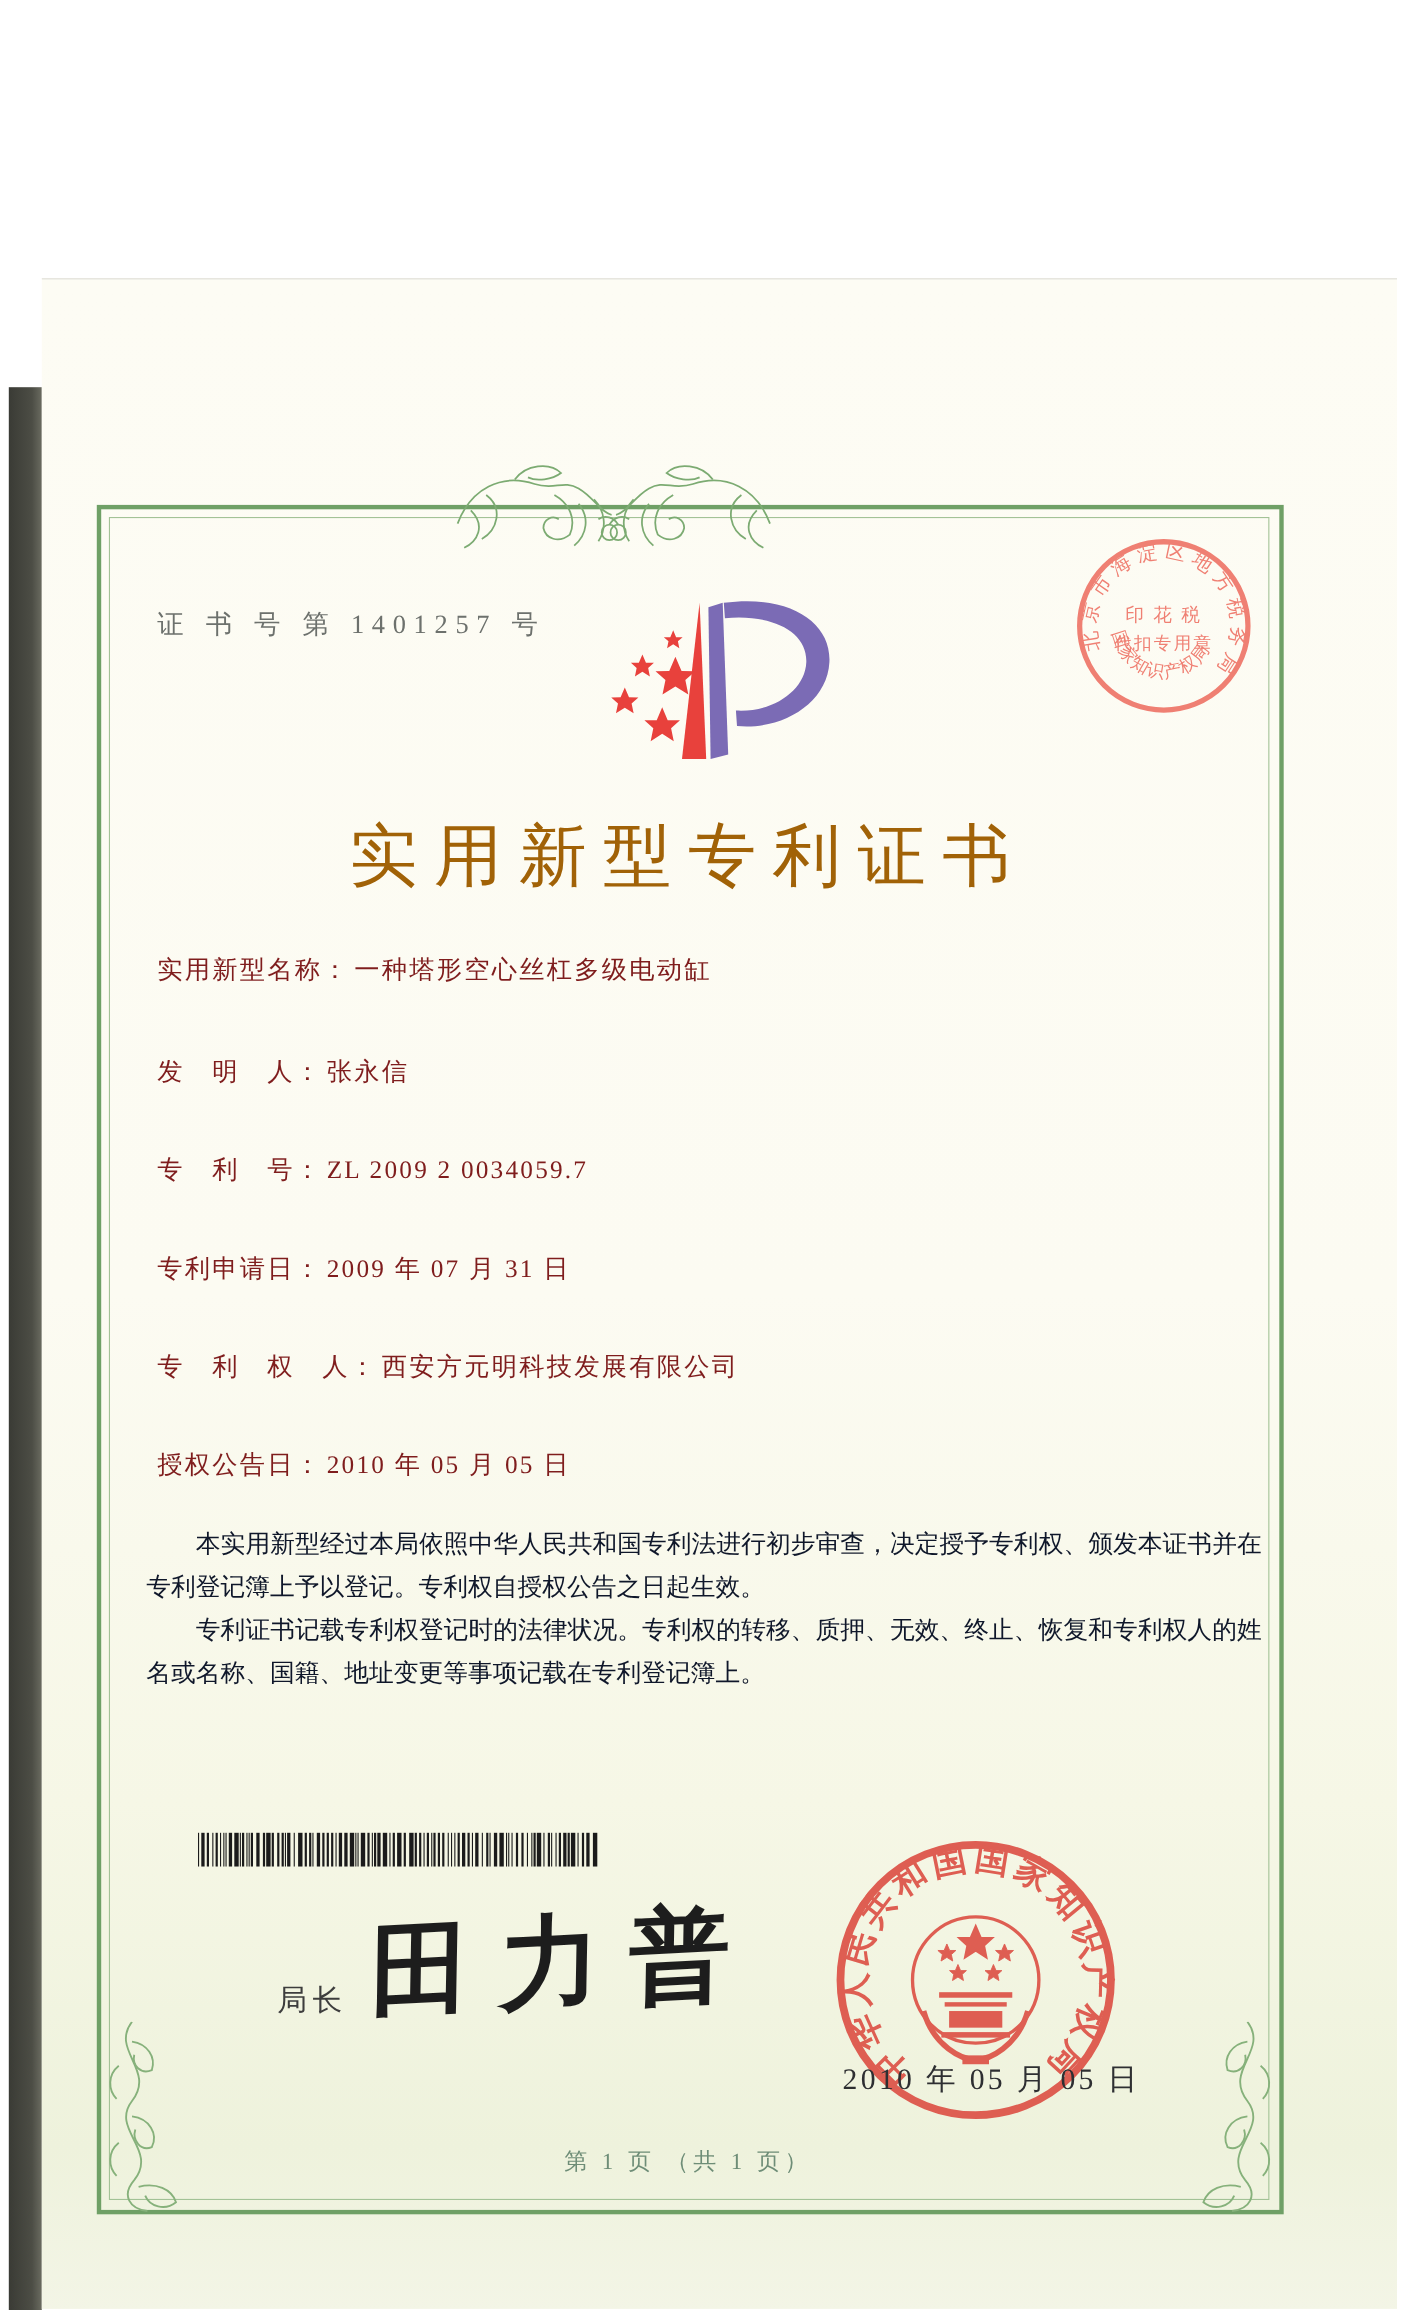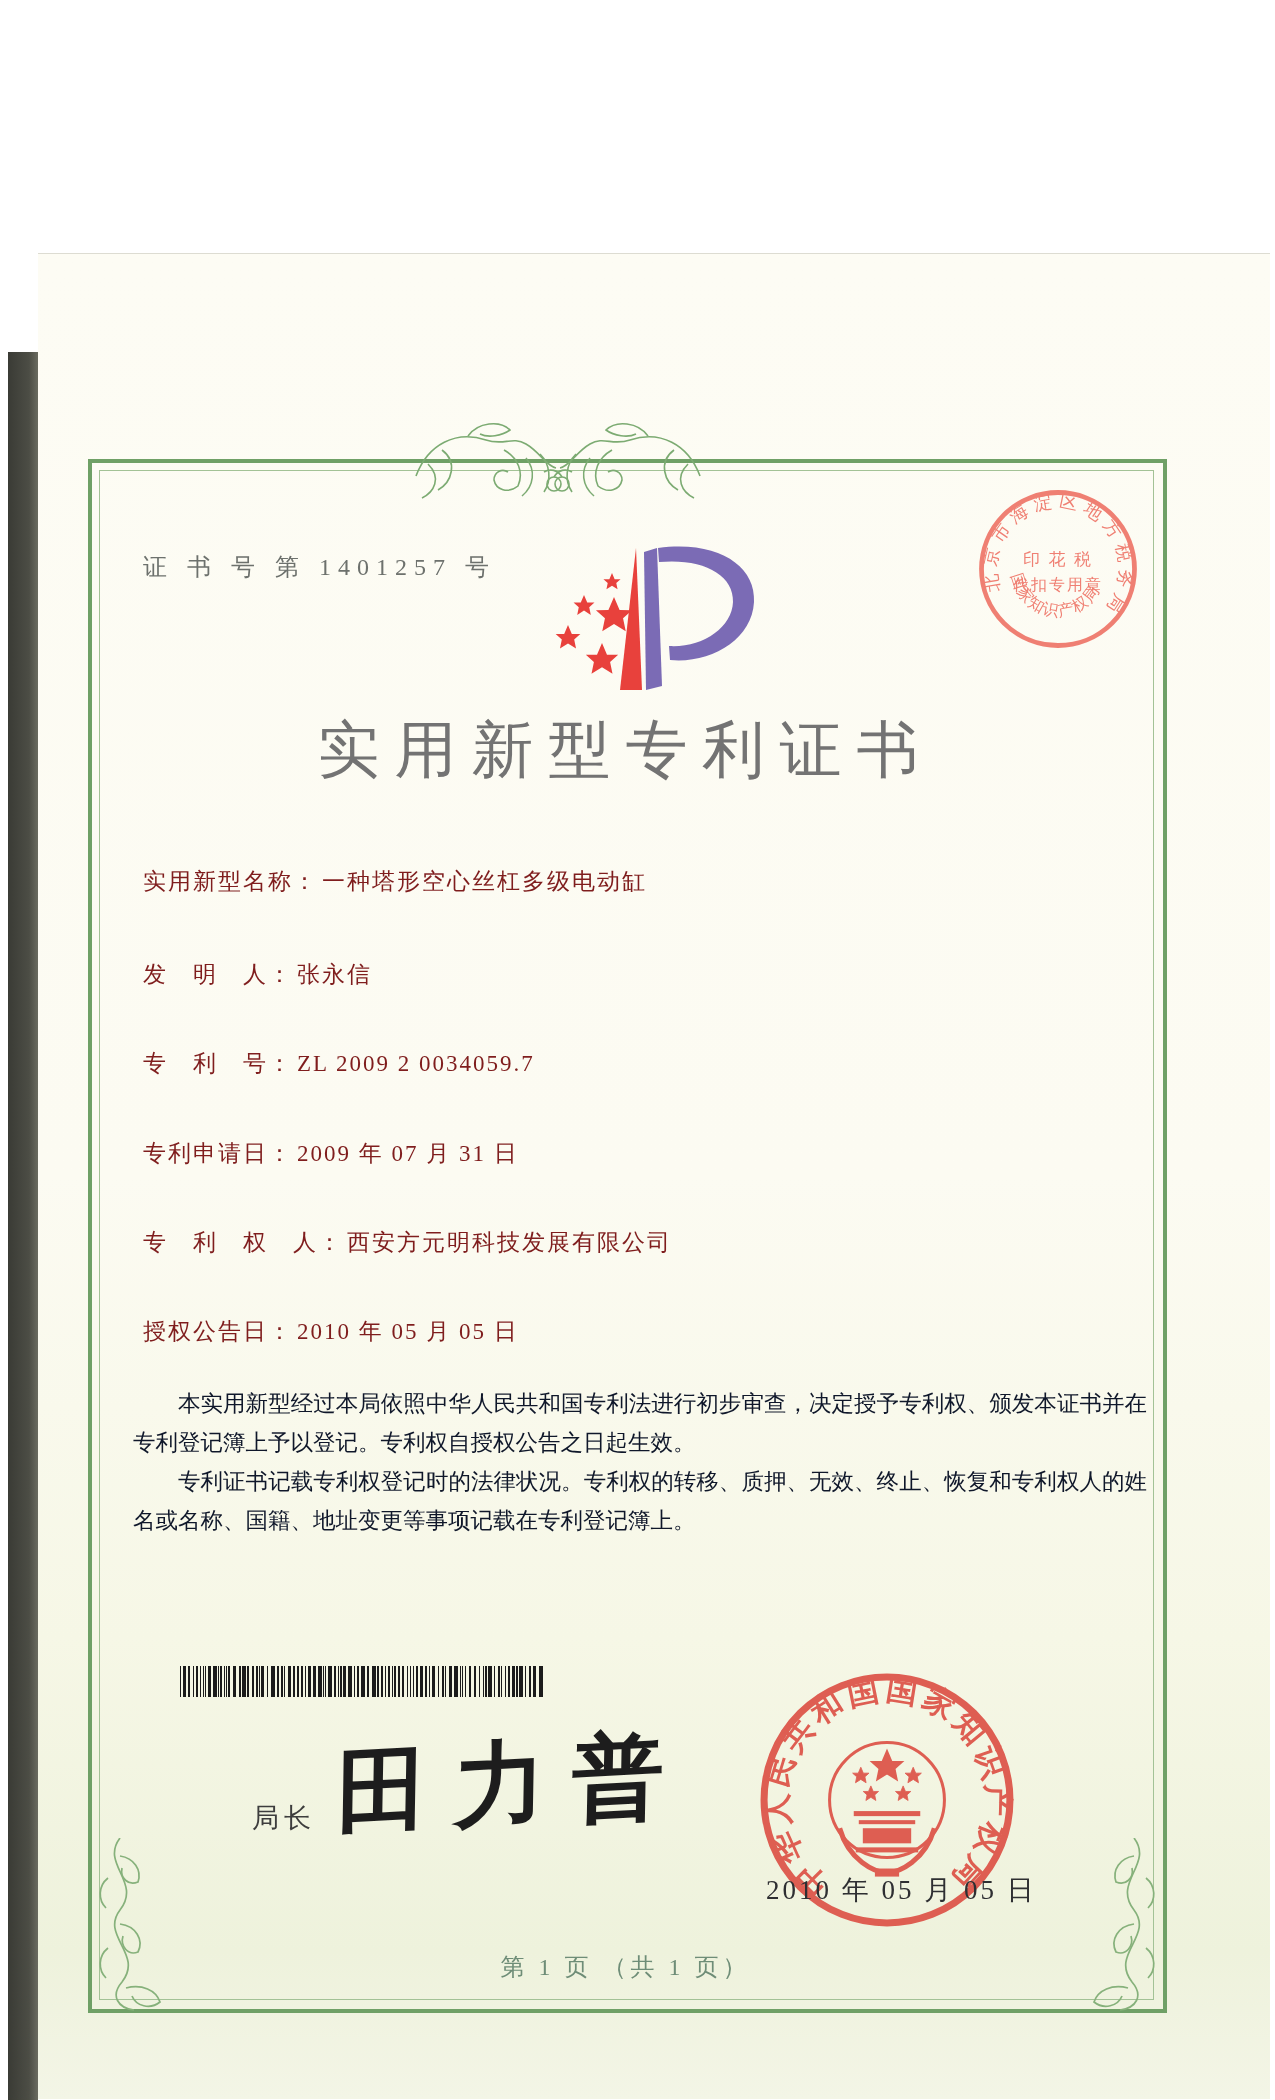--- a/index.html
+++ b/index.html
@@ -13,35 +13,35 @@
          border-top:1px solid #dddcd2;
          background:linear-gradient(180deg,#fdfcf4 0%,#fcfbf2 50%,#f6f7e6 75%,#eef2dc 92%,#f3f5e6 100%);}
   
   #frame-outer{position:absolute;left:88px;top:459px;width:1071px;height:1546px;
                border:4px solid #6fa066;}
   #frame-inner{position:absolute;left:99px;top:470px;width:1053px;height:1528px;
                border:1px solid #a3c296;}
   .orn{position:absolute;pointer-events:none;}
   .certno{position:absolute;left:143px;top:551px;font-size:24px;letter-spacing:7px;color:#6d716d;}
   #logo{position:absolute;left:540px;top:518px;width:258px;height:188px;}
-  .title{position:absolute;left:88px;top:708px;width:1075px;text-align:center;
-         font-size:62px;letter-spacing:15px;color:#737373;font-weight:500;}
+  .title{position:absolute;left:88px;top:736px;width:1075px;text-align:center;
+         font-size:62px;letter-spacing:15px;color:#a16207;font-weight:500;}
   .field{position:absolute;left:143px;font-size:23px;color:#7f1d1d;letter-spacing:2px;white-space:nowrap;}
   .field .lab{margin-right:4px;}
   #body-block{position:absolute;left:133px;top:1384px;width:1014px;font-size:22.5px;
               line-height:39px;color:#0f172a;text-align:justify;}
   #body-block p{margin:0;text-indent:2em;}
   #barcode-svg{position:absolute;left:180px;top:1666px;}
   .director-label{position:absolute;left:252px;top:1800px;font-size:27px;letter-spacing:5px;color:#3d3d3d;text-align:right;}
   .signature{position:absolute;left:336px;top:1738px;font-size:92px;color:#1d1d1d;font-weight:700;
              letter-spacing:26px;transform:rotate(-3deg) skewX(-4deg);line-height:1;}
   #seal-svg{position:absolute;left:756px;top:1669px;opacity:.93;}
   .seal-date{position:absolute;left:766px;top:1872px;font-size:27px;color:#2e2f32;letter-spacing:3px;}
   .footer{position:absolute;left:88px;top:1951px;width:1075px;text-align:center;
-          font-size:24px;letter-spacing:4px;color:#6e8d77;}
+          font-size:21px;letter-spacing:4px;color:#6e8d77;}
   #tax-stamp-svg{position:absolute;left:973px;top:484px;opacity:.88;}
 </style>
 </head>
 <body>
 
 <div id="stage">
 
   <div id="left-strip"></div>
   <div id="paper"></div>
   <div id="frame-outer"></div>

